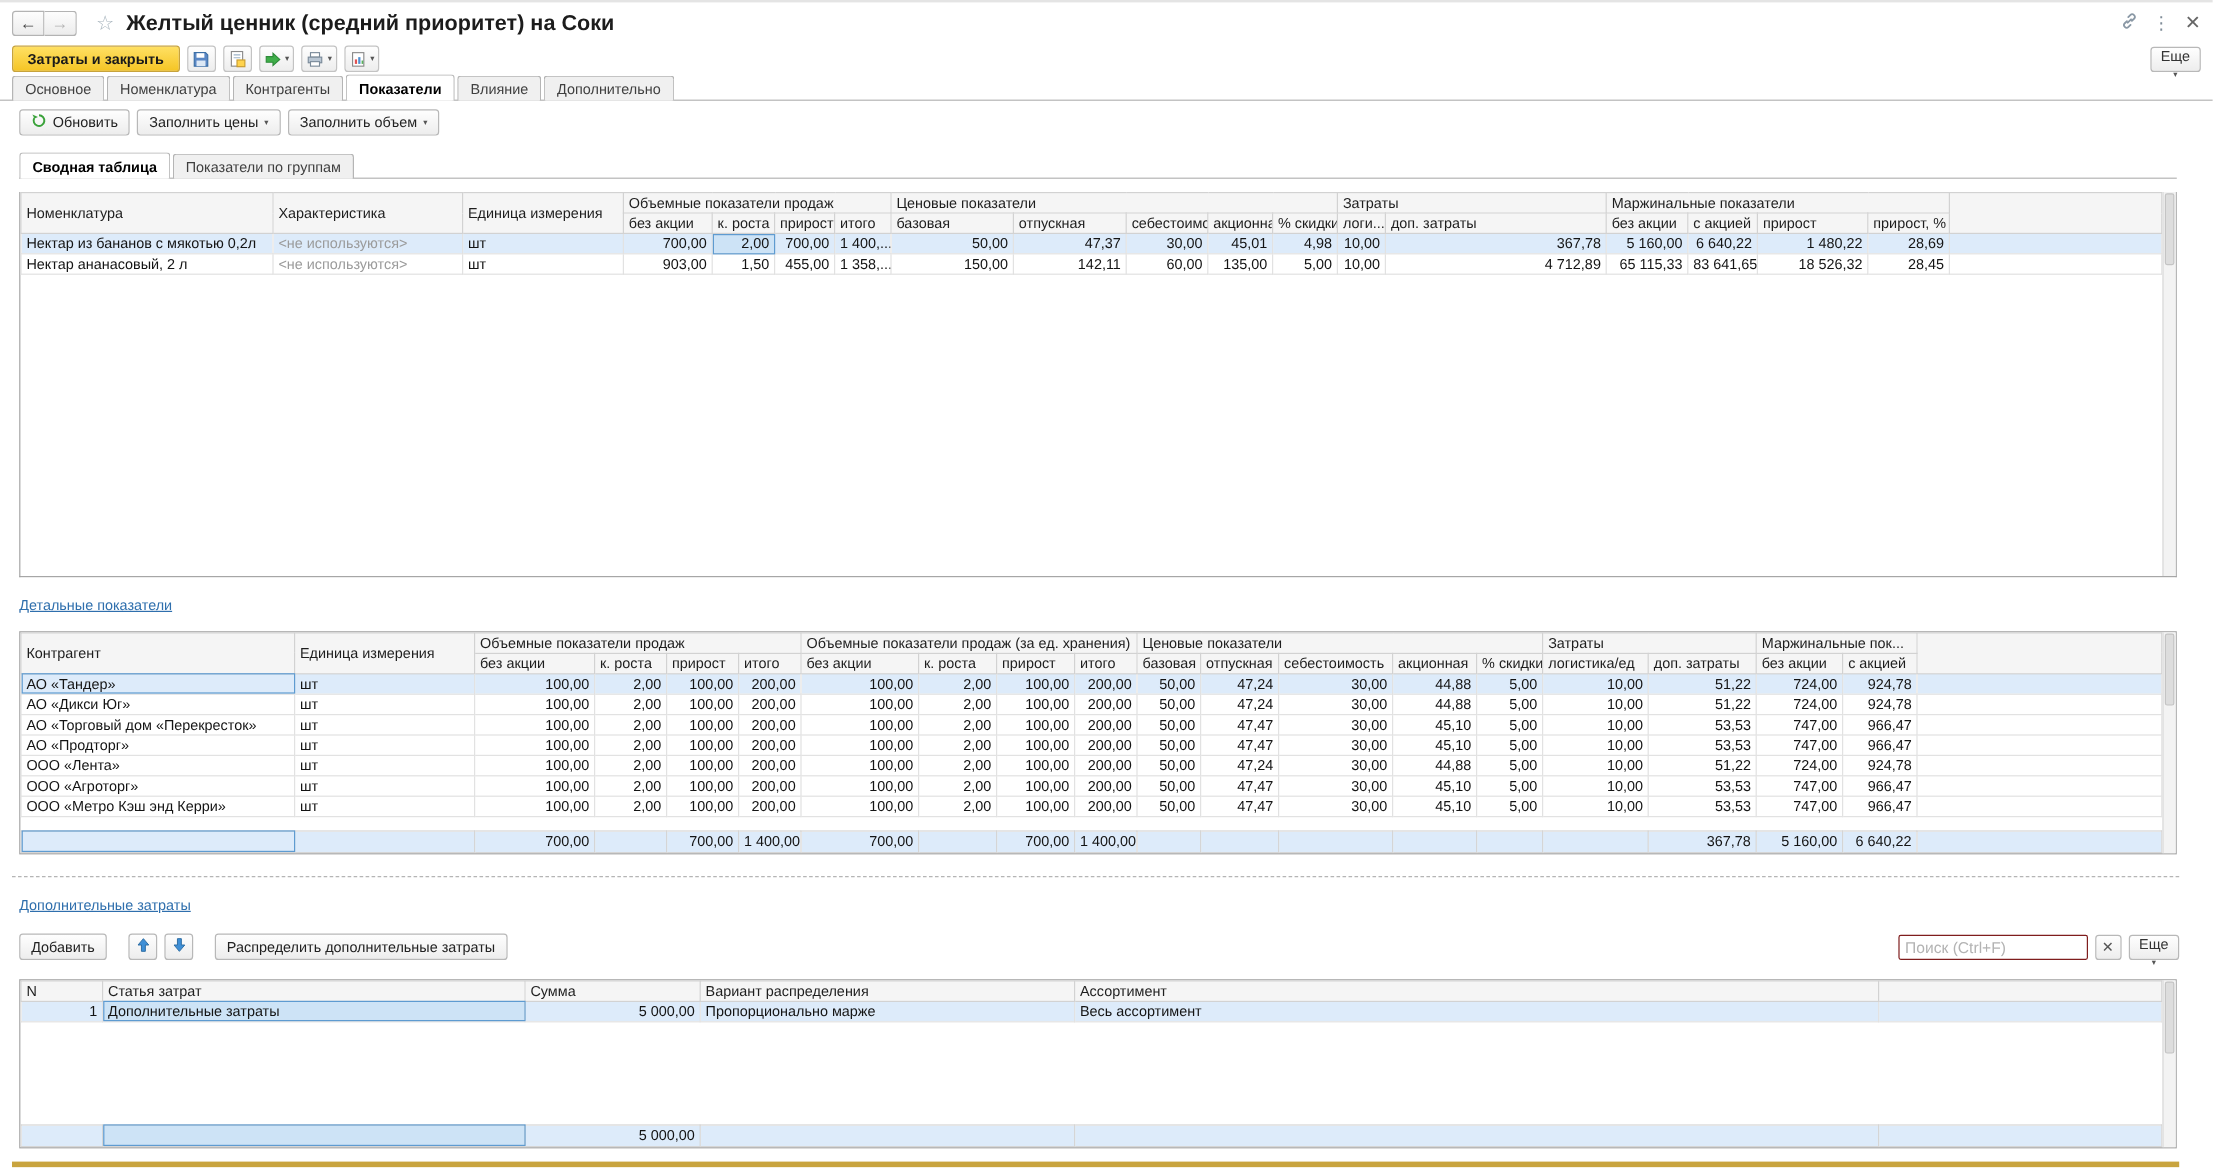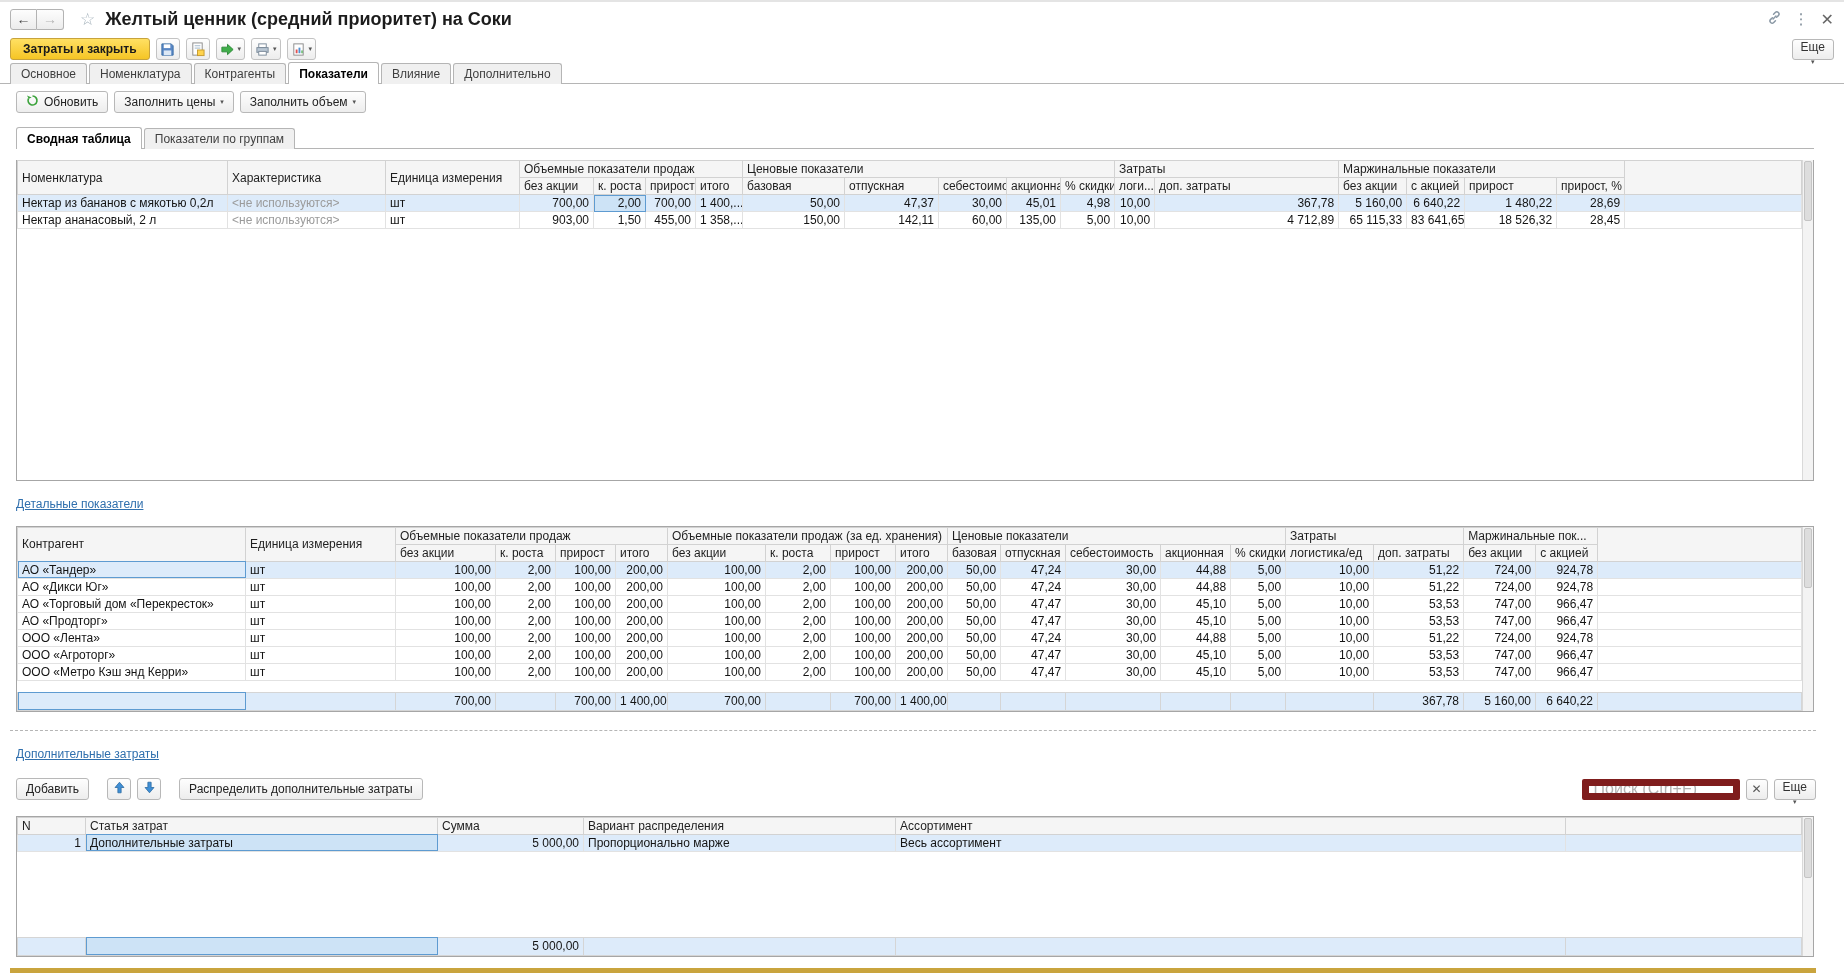--- a/index.html
+++ b/index.html
@@ -78,21 +78,21 @@
 
   
   .section-link { color:#2f6fad; text-decoration:underline; cursor:pointer; margin:5px 0 4px 6px; display:inline-block; }
   .splitter { border-top:1px dashed #b5b5b5; margin:7px 0 5px 0; }
 
   
   .costsbar { height:26px; display:flex; align-items:center; gap:6px; margin:2px 0 4px 6px; }
   .arrowbtn { width:24px; height:22px; display:flex; align-items:center; justify-content:center;
     background:linear-gradient(#fefefe,#ededed); border:1px solid #b8b8b8; border-radius:3px; cursor:pointer; }
   .costs-spacer { flex:1; }
-  .search { width:158px; height:21px; border:7px solid #7f1d1d; border-radius:2px; padding:0 5px; font-size:16px;
+  .search { width:158px; height:21px; border:1px solid #7f1d1d; border-radius:2px; padding:0 5px; font-size:13px;
     font-family:"Liberation Sans",sans-serif; color:#333; }
   .search::placeholder { color:#b3b3b3; }
   .xbtn { width:22px; height:21px; background:linear-gradient(#fefefe,#ededed); border:1px solid #b8b8b8;
     border-radius:3px; color:#555; font-size:12px; display:flex; align-items:center; justify-content:center; cursor:pointer; }
 
   .bottom-strip { height:6px; background:#c9a43e; margin-top:auto; }
 </style>
 </head>
 <body>
 

